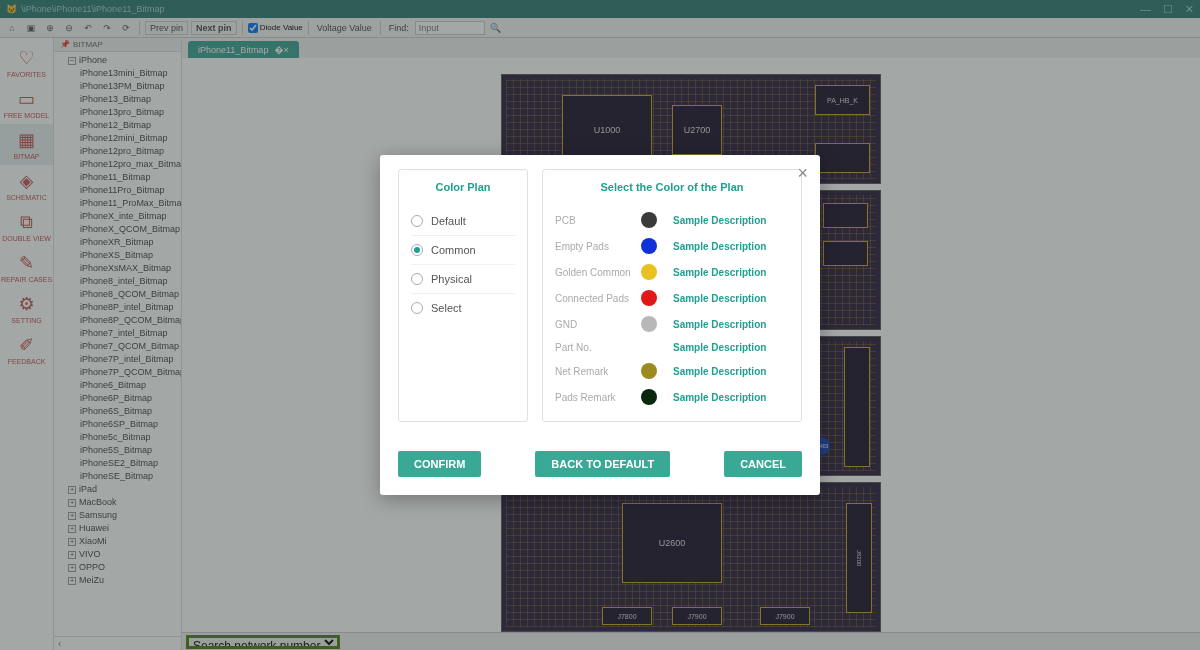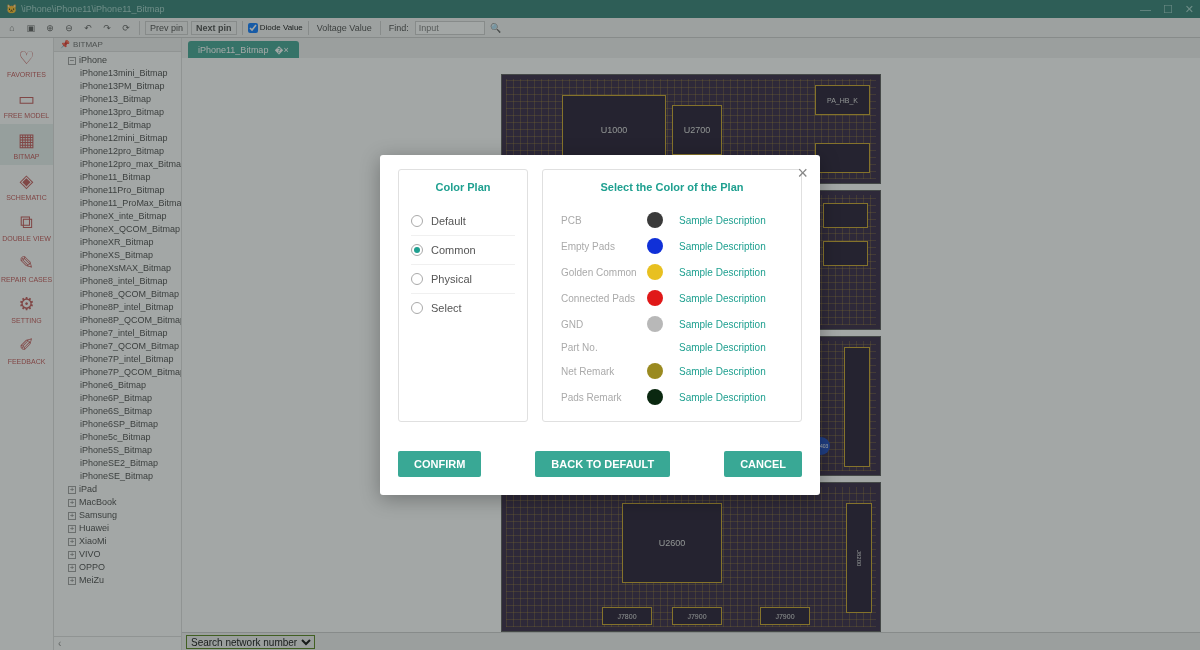--- a/index.html
+++ b/index.html
@@ -39,38 +39,38 @@
 .tab-x { font-size:9px; cursor:pointer; }
 
 .pcb-area { flex:1; background:#fff; position:relative; overflow:hidden; display:flex; flex-direction:column; align-items:center; padding-top:16px; gap:6px;}
 .board { width: 380px; background: #2a1a3a; border:1px solid #555; position:relative; }
 .board.b1 { height:110px; }
 .board.b2 { height:140px; }
 .board.b3 { height:140px; }
 .board.b4 { height:150px; }
 .chip { position:absolute; background:#1a0f28; border:1px solid #c8a020; color:#ddd; font-size:9px; display:flex; align-items:center; justify-content:center; }
 .bottom-search { height:18px; background:#f0f0f0; border-top:1px solid #ccc; display:flex; align-items:center; padding:0 4px;}
-.bottom-search select { font-size:10px; height:14px; border:1px solid #4d7c0f;}
+.bottom-search select { font-size:12px; height:14px; border:3px solid #4d7c0f;}
 
 .overlay { position: absolute; inset: 0; background: rgba(50,60,58,0.45); display: flex; align-items: center; justify-content: center; z-index: 100; }
 .modal { width: 440px; background: #fff; border-radius: 3px; box-shadow: 0 4px 20px rgba(0,0,0,0.3); padding: 14px 18px 18px; position: relative; }
 .modal-close { position: absolute; top: 8px; right: 12px; font-size: 18px; color: #888; cursor: pointer; }
 .modal-cols { display: flex; gap: 14px; }
 .mcol { border: 1px solid #e0e0e0; border-radius: 3px; padding: 11px 12px; }
 .mcol.left { width: 130px; }
 .mcol.right { flex: 1; }
 .mcol-title { color: #1fa090; font-size: 11px; font-weight: bold; text-align: center; margin-bottom: 14px; }
 .radio-row { display: flex; align-items: center; gap: 8px; padding: 8px 0; font-size: 11px; color: #555; border-bottom: 1px solid #f0f0f0; cursor:pointer;}
 .radio-row:last-child { border-bottom:none; }
 .radio { width: 12px; height: 12px; border: 1px solid #aaa; border-radius: 50%; display: inline-flex; align-items: center; justify-content: center; }
 .radio.checked::after { content:''; width:6px; height:6px; background:#1fa090; border-radius:50%; }
-.color-row { display: flex; align-items: center; padding: 5px 0; font-size: 10px; margin-left: 6px; }
+.color-row { display: flex; align-items: center; padding: 5px 0; font-size: 10px; }
 .color-label { width: 86px; color: #aaa; }
 .color-swatch { width: 16px; height: 16px; border-radius: 50%; margin-right: 16px; }
-.color-desc { color: #1fa090; font-weight: normal; font-size: 10px; cursor:pointer; }
+.color-desc { color: #1fa090; font-weight: bold; font-size: 10px; cursor:pointer; }
 .modal-btns { display: flex; justify-content: space-between; margin-top: 29px; }
 .mbtn { background: #39a895; color: #fff; border: none; padding: 7px 16px; font-size: 11px; font-weight: bold; border-radius: 2px; cursor: pointer; }
 
 
 .pcb-grid { position:absolute; inset:4px; background-image:
   repeating-linear-gradient(0deg, rgba(200,160,32,0.25) 0 1px, transparent 1px 7px),
   repeating-linear-gradient(90deg, rgba(200,160,32,0.25) 0 1px, transparent 1px 7px);
 }
 .blue-dot { position:absolute; width:18px; height:18px; background:#1040c0; border-radius:50%; color:#fff; font-size:5px; display:flex; align-items:center; justify-content:center;}
 </style>
@@ -200,21 +200,21 @@
   <div class="content">
     <div class="tab-strip">
       <div class="tab">
         <span>iPhone11_Bitmap</span>
         <span class="tab-x">�× </span>
       </div>
     </div>
     <div class="pcb-area">
       <div class="board b1">
           <div class="pcb-grid"></div>
-        <div class="chip" style="left:60px;top:20px;width:104px;height:70px;text-align:center;">U1000</div>
+        <div class="chip" style="left:60px;top:20px;width:90px;height:70px;text-align:center;">U1000</div>
         <div class="chip" style="left:170px;top:30px;width:50px;height:50px;text-align:right;">U2700</div>
         <div class="chip" style="right:10px;top:10px;width:55px;height:30px;font-size:7px;">PA_HB_K</div>
         <div class="chip" style="right:10px;bottom:10px;width:55px;height:30px;"></div>
       </div>
       <div class="board b2">
           <div class="pcb-grid"></div>
         <div class="chip" style="left:140px;top:30px;width:70px;height:40px;font-size:7px;">U_WLAN_W</div>
         <div class="chip" style="left:220px;top:55px;width:40px;height:35px;font-size:7px;">U3400</div>
         <div class="chip" style="right:12px;top:12px;width:45px;height:25px;"></div>
         <div class="chip" style="right:12px;top:50px;width:45px;height:25px;"></div>

